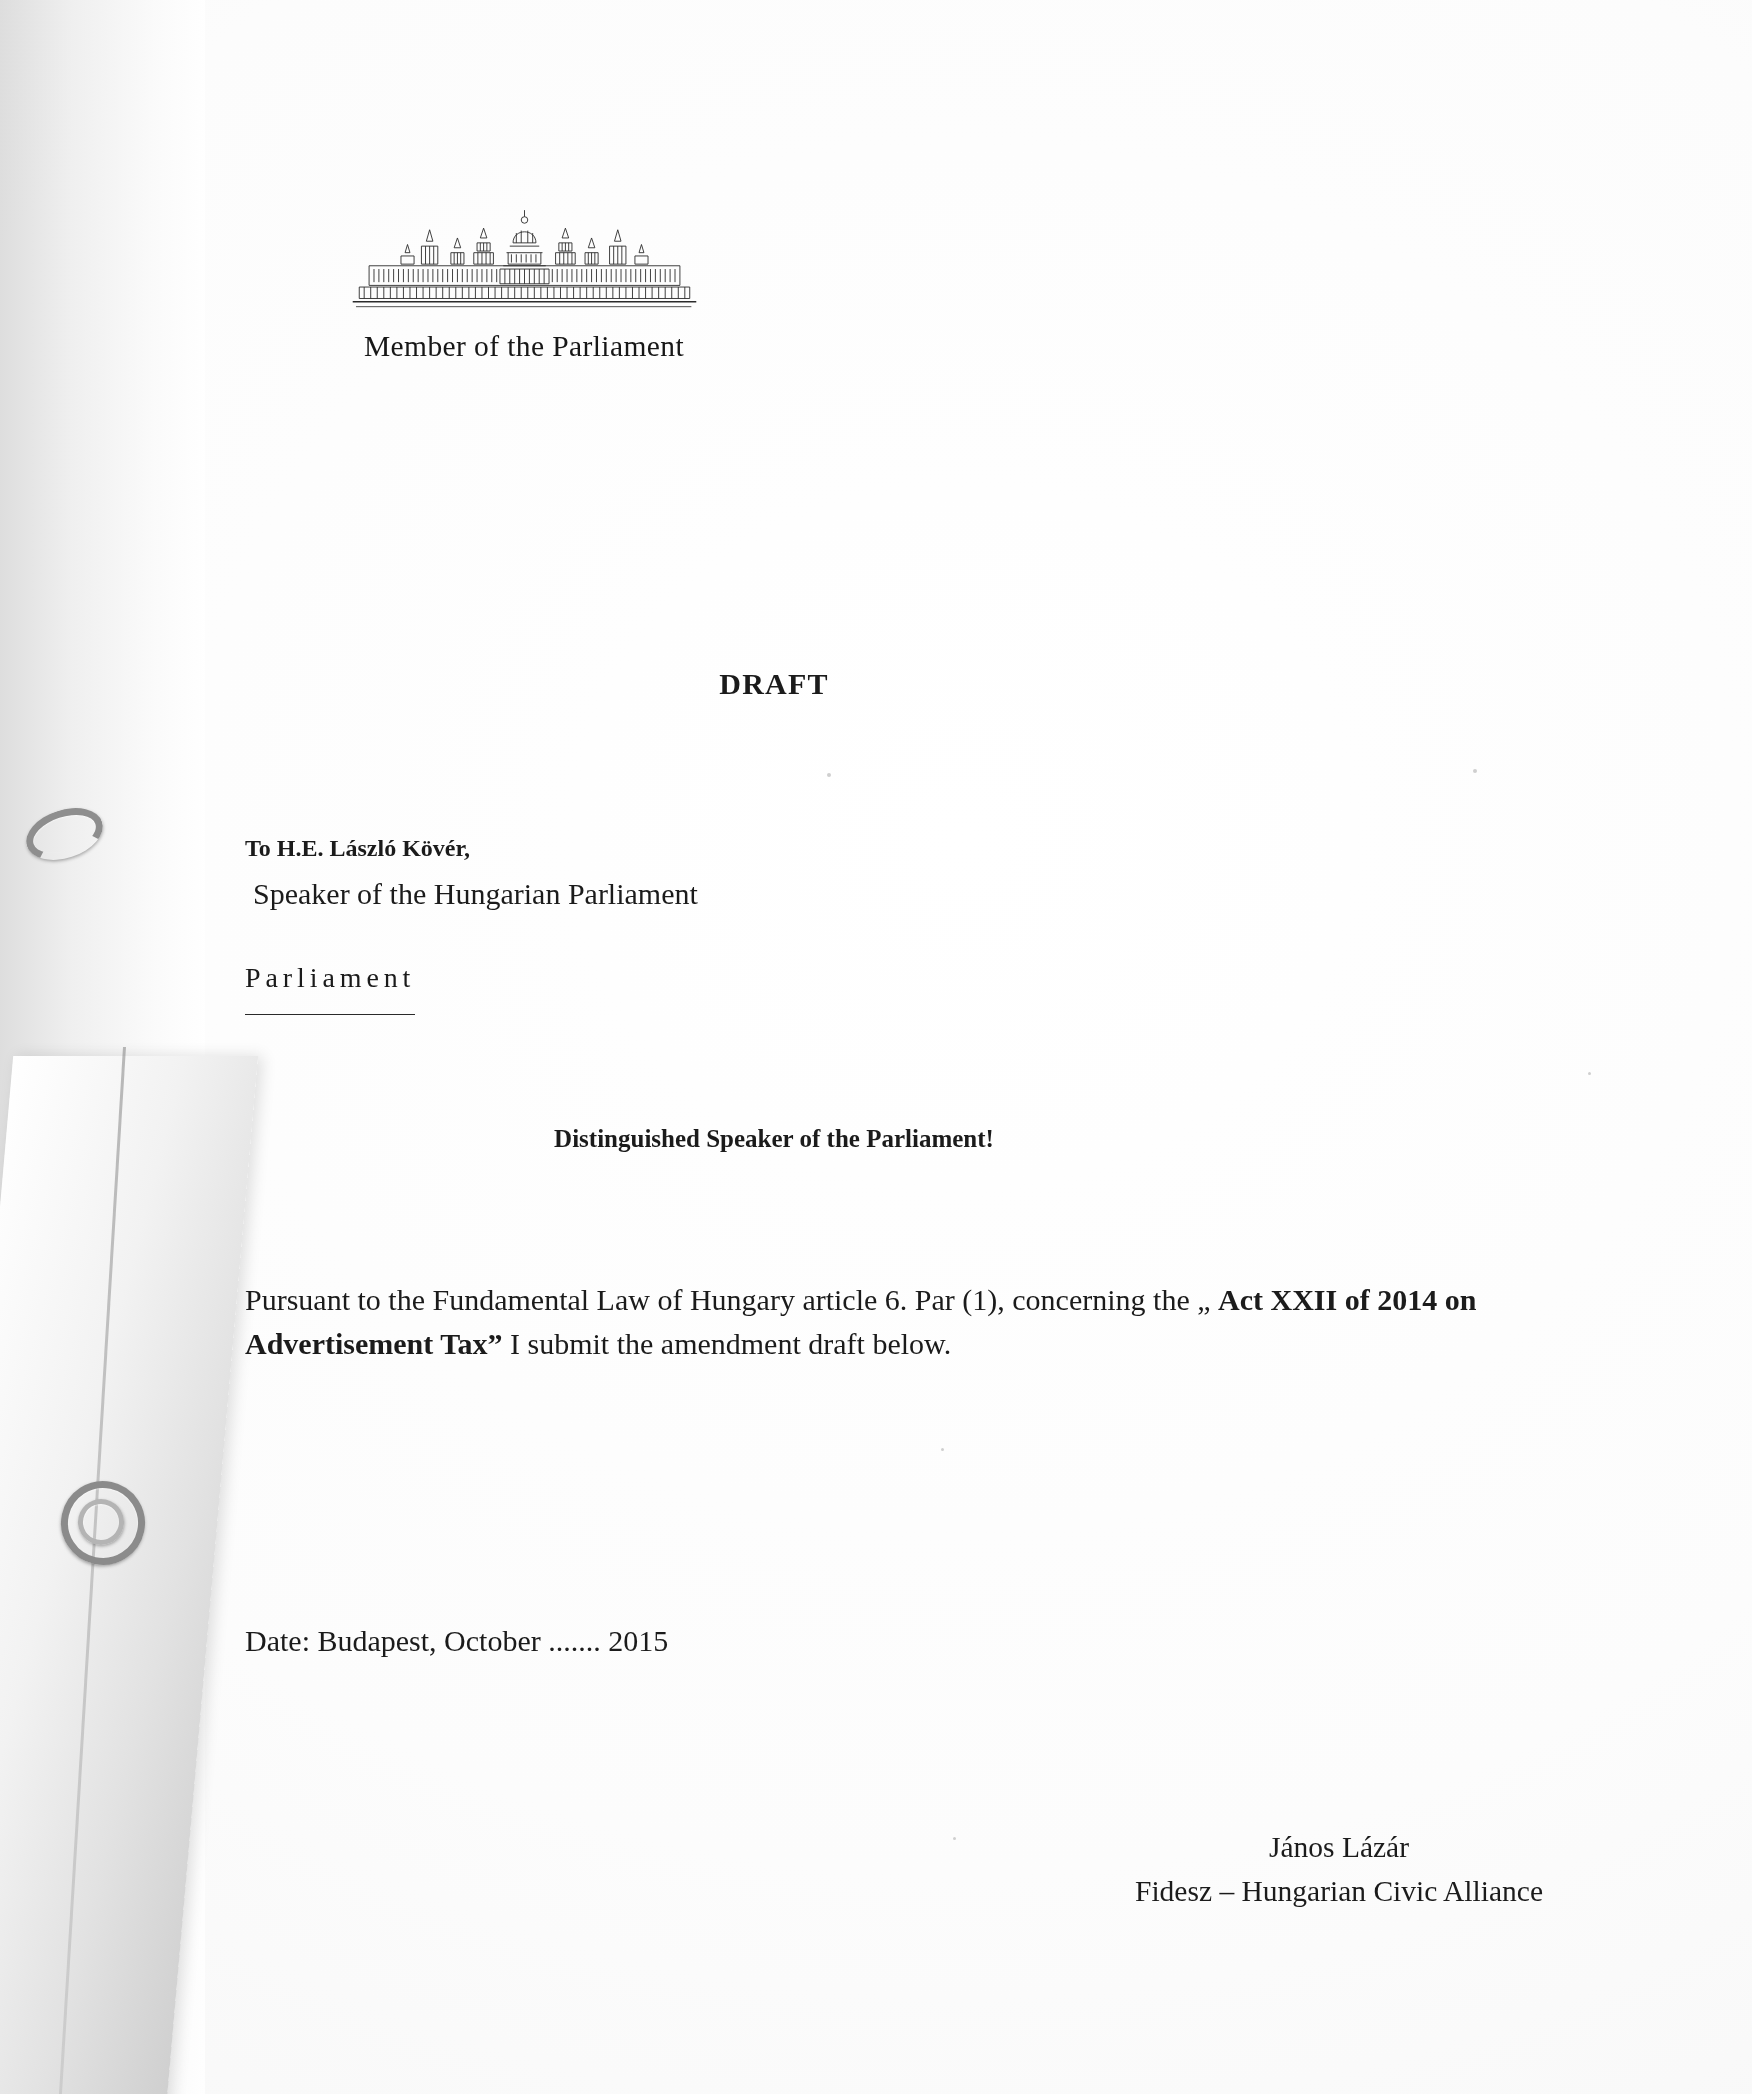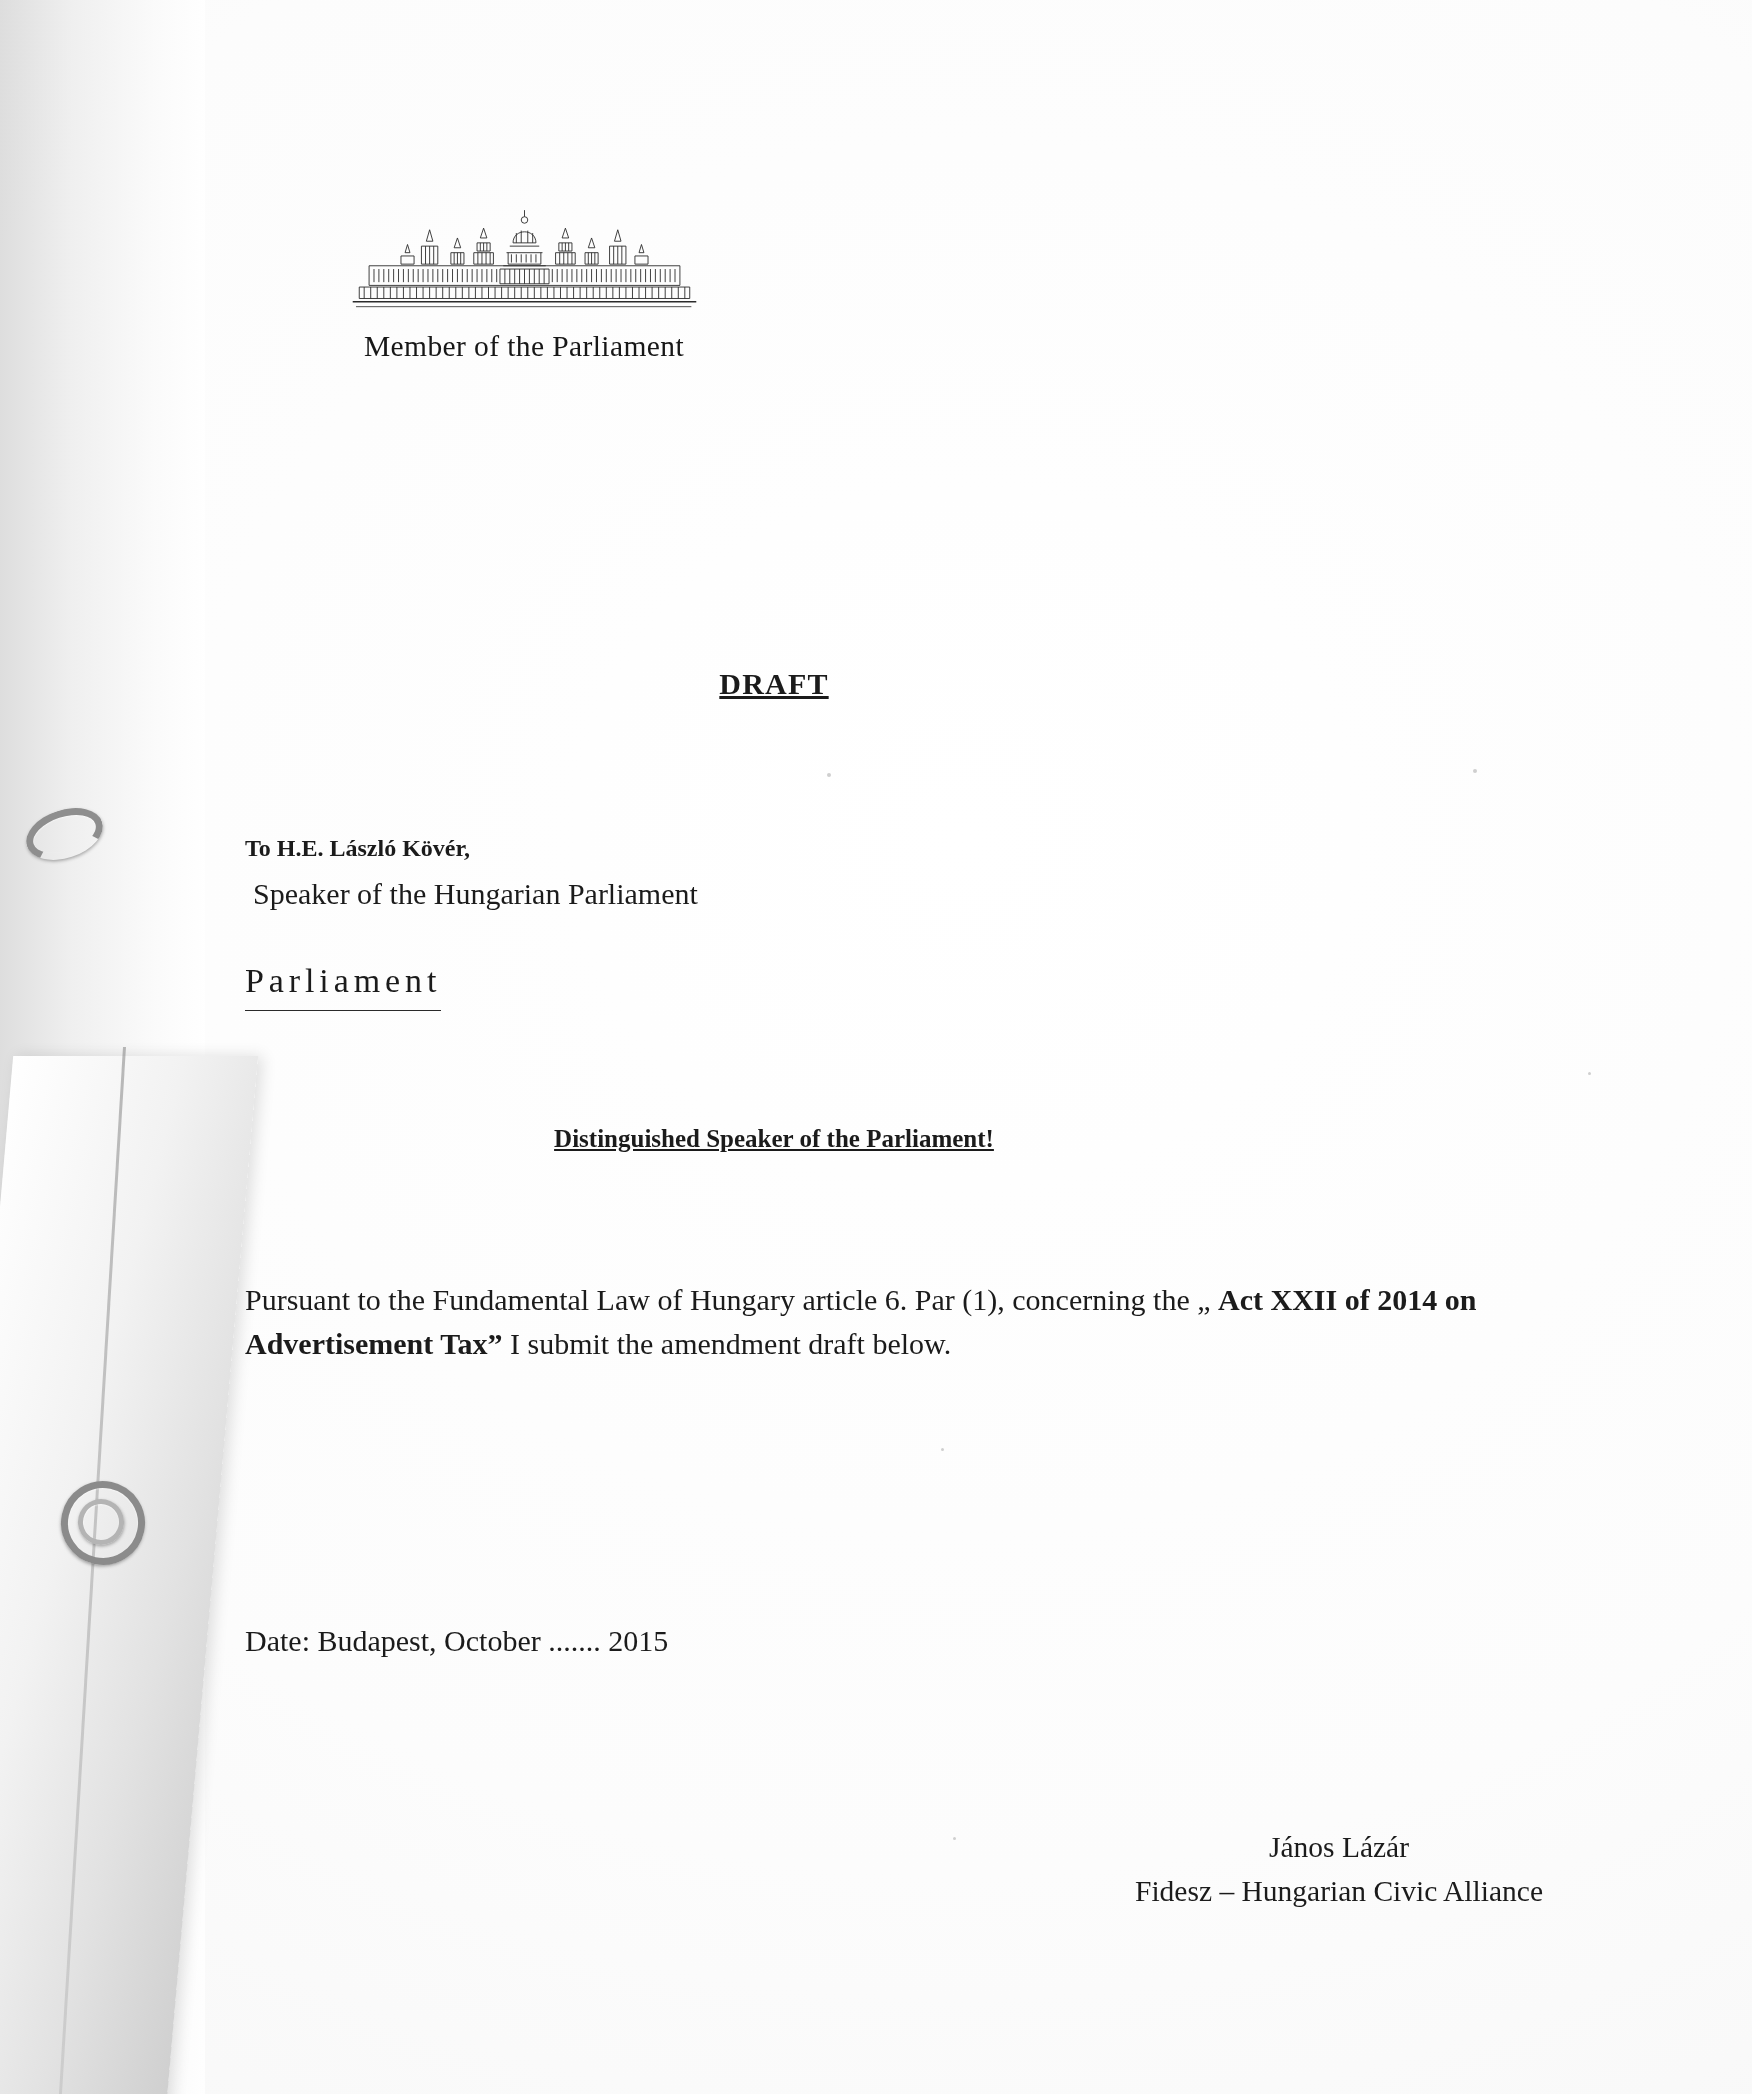--- a/index.html
+++ b/index.html
@@ -109,21 +109,20 @@
     letter-spacing: 0.4px;
     color: #171717;
   }
 
   
   .center-block {
     position: absolute;
     left: 0;
     width: 1548px;
     text-align: center;
-    text-decoration: underline;
   }
   #draft-line1 {
     top: 667px;
     font-size: 30px;
     font-weight: bold;
     letter-spacing: 1.2px;
   }
   #draft-line2 {
     top: 708px;
     font-size: 30px;
@@ -140,25 +139,25 @@
     font-size: 24px;
     font-weight: bold;
   }
   #addressee-role {
     top: 877px;
     font-size: 30px;
     margin-left: 8px;
   }
   #addressee-org {
     top: 962px;
-    font-size: 34px;
+    font-size: 28px;
     letter-spacing: 4.9px;
     border-bottom: 1.6px solid #2a2a2a;
     display: inline-block;
-    padding-bottom: 10px;
+    padding-bottom: 20px;
   }
 
   #salutation {
     top: 1125px;
     font-size: 25px;
     font-weight: bold;
   }
 
   #body-paragraph {
     position: absolute;

